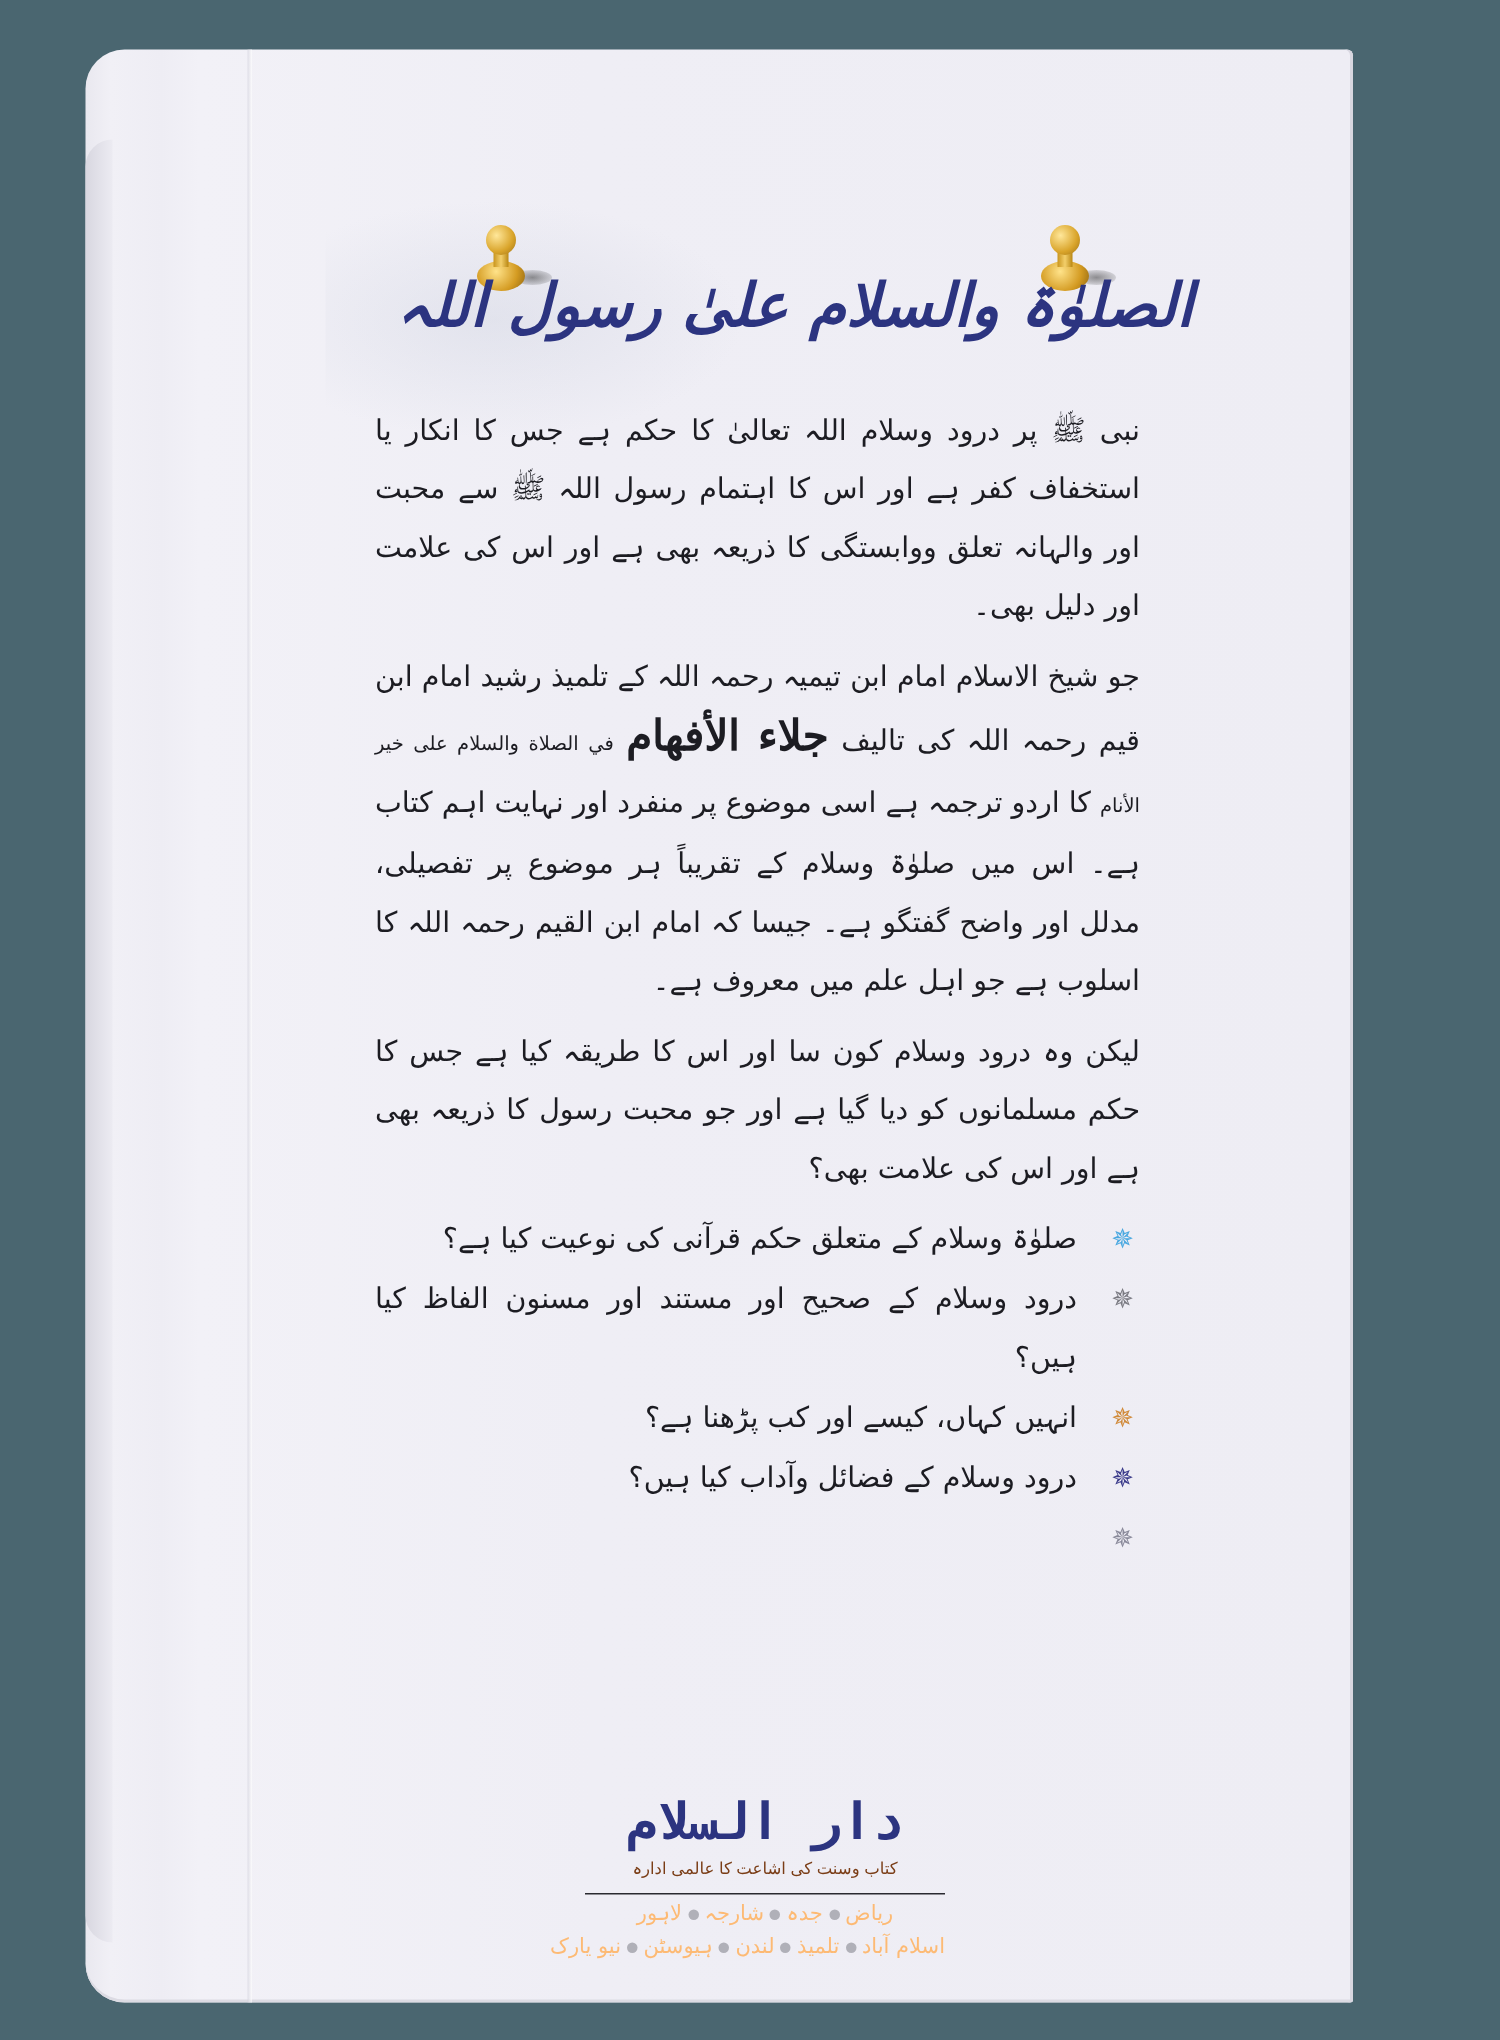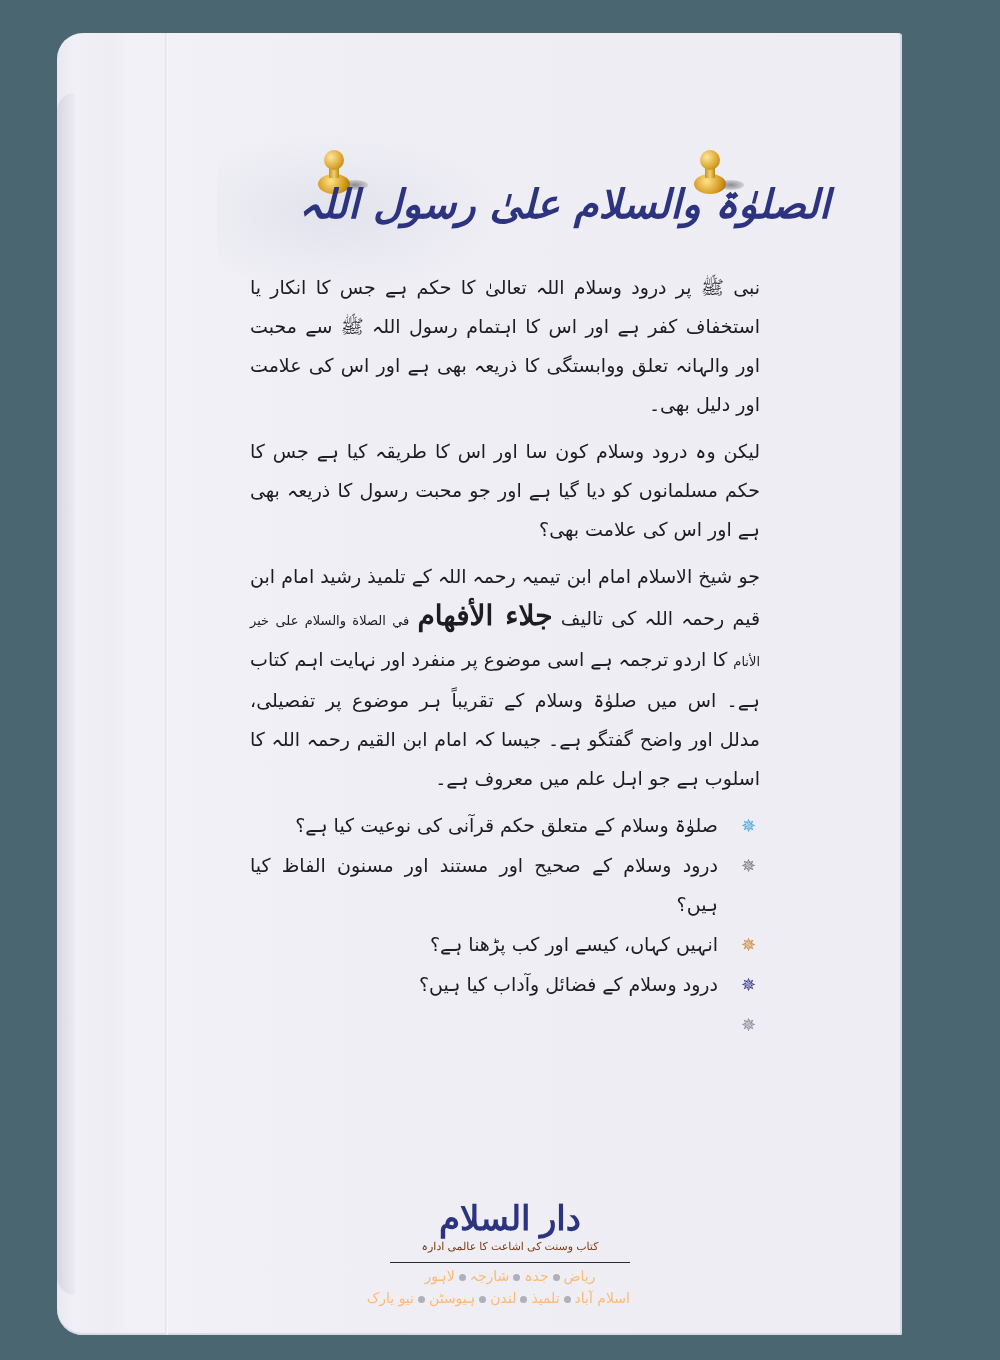--- a/index.html
+++ b/index.html
@@ -43,21 +43,21 @@
     }
     .pin .base {
       position: absolute; left: 0; top: 24px; width: 32px; height: 20px; border-radius: 50%;
       background: radial-gradient(circle at 40% 35%, #ffe38a, #d49b22 60%, #8e6410);
     }
     .pin .shadow {
       position: absolute; left: 24px; top: 30px; width: 26px; height: 10px; border-radius: 50%;
       background: radial-gradient(ellipse, rgba(60,60,60,0.55), rgba(60,60,60,0));
     }
     .title {
-      position: absolute; left: 230px; top: 180px; width: 600px; 
+      position: absolute; left: 230px; top: 180px; width: 600px; text-align: center;
       direction: rtl;
       font-family: "DejaVu Serif", serif; font-weight: bold; font-style: italic;
       font-size: 40px; color: #2c3480; letter-spacing: -1px;
     }
     .content {
       position: absolute; left: 250px; top: 268px; width: 510px;
       direction: rtl; text-align: justify;
       font-family: "DejaVu Sans", sans-serif;
       color: #1c1c22; font-size: 19px; line-height: 39px;
     }
@@ -67,21 +67,21 @@
     .bullets { list-style: none; margin: 2px 0 0 0; padding: 0; }
     .bullets li { position: relative; padding-right: 42px; margin-bottom: 1px; }
     .bullets .star {
       position: absolute; right: 4px; top: 0; font-size: 18px; line-height: 39px;
     }
     .publisher {
       position: absolute; left: 390px; top: 1198px; width: 240px; text-align: center;
       direction: rtl;
     }
     .pub-name {
-      font-family: Liberation Sans, sans-serif; font-weight: bold; font-size: 34px; color: #2c3480; line-height: 40px;
+      font-family: Liberation Mono, monospace; font-weight: bold; font-size: 34px; color: #2c3480; line-height: 40px;
     }
     .pub-tag { font-family: Liberation Sans, sans-serif; font-size: 11px; color: #7a3d16; line-height: 16px; }
     .pub-rule { height: 1px; background: #2a2a30; margin: 8px 0 2px 0; }
     .cities { font-size: 14px; color: #fdba74; line-height: 22px; white-space: nowrap; }
     .dot { display: inline-block; width: 7px; height: 7px; border-radius: 50%; background: #b0b0b8; margin: 0 4px; vertical-align: middle; }
   </style>
 </head>
 <body>
 
 <div class="book">
@@ -100,27 +100,27 @@
   <div class="shadow"></div>
     <div class="base"></div>
     <div class="neck"></div>
     <div class="head"></div>
 </div>
 
 <div class="title">الصلوٰۃ والسلام علیٰ رسول اللہ</div>
 
 <div class="content">
   <p>نبی ﷺ پر درود وسلام اللہ تعالیٰ کا حکم ہے جس کا انکار یا استخفاف کفر ہے اور اس کا اہتمام رسول اللہ ﷺ سے محبت اور والہانہ تعلق ووابستگی کا ذریعہ بھی ہے اور اس کی علامت اور دلیل بھی۔</p>
-  <p>لیکن وہ درود وسلام کون سا اور اس کا طریقہ کیا ہے جس کا حکم مسلمانوں کو دیا گیا ہے اور جو محبت رسول کا ذریعہ بھی ہے اور اس کی علامت بھی؟</p>
   <p>
     <span>جو شیخ الاسلام امام ابن تیمیہ رحمہ اللہ کے تلمیذ رشید امام ابن قیم رحمہ اللہ کی تالیف</span>
     <span class="big">جلاء الأفهام</span>
     <span class="small">في الصلاة والسلام على خير الأنام</span>
     <span>کا اردو ترجمہ ہے اسی موضوع پر منفرد اور نہایت اہم کتاب ہے۔ اس میں صلوٰۃ وسلام کے تقریباً ہر موضوع پر تفصیلی، مدلل اور واضح گفتگو ہے۔ جیسا کہ امام ابن القیم رحمہ اللہ کا اسلوب ہے جو اہل علم میں معروف ہے۔</span>
   </p>
+  <p>لیکن وہ درود وسلام کون سا اور اس کا طریقہ کیا ہے جس کا حکم مسلمانوں کو دیا گیا ہے اور جو محبت رسول کا ذریعہ بھی ہے اور اس کی علامت بھی؟</p>
   <ul class="bullets">
     <li><span class="star" style="color:#4aa8e0">✵</span><span>صلوٰۃ وسلام کے متعلق حکم قرآنی کی نوعیت کیا ہے؟</span></li>
     <li><span class="star" style="color:#7a7a82">✵</span><span>درود وسلام کے صحیح اور مستند اور مسنون الفاظ کیا ہیں؟</span></li>
     <li><span class="star" style="color:#d08a3a">✵</span><span>انہیں کہاں، کیسے اور کب پڑھنا ہے؟</span></li>
     <li><span class="star" style="color:#3a3a8a">✵</span><span>درود وسلام کے فضائل وآداب کیا ہیں؟</span></li>
     <li><span class="star" style="color:#8a8a9a">✵</span></li>
   </ul>
 </div>
 
 <div class="publisher">

